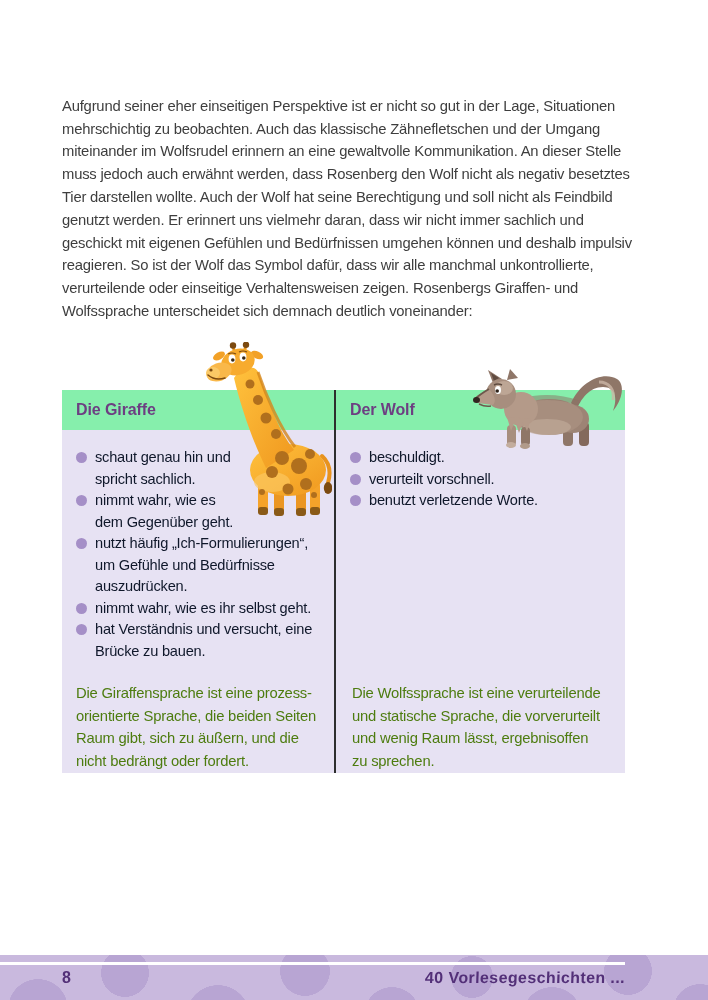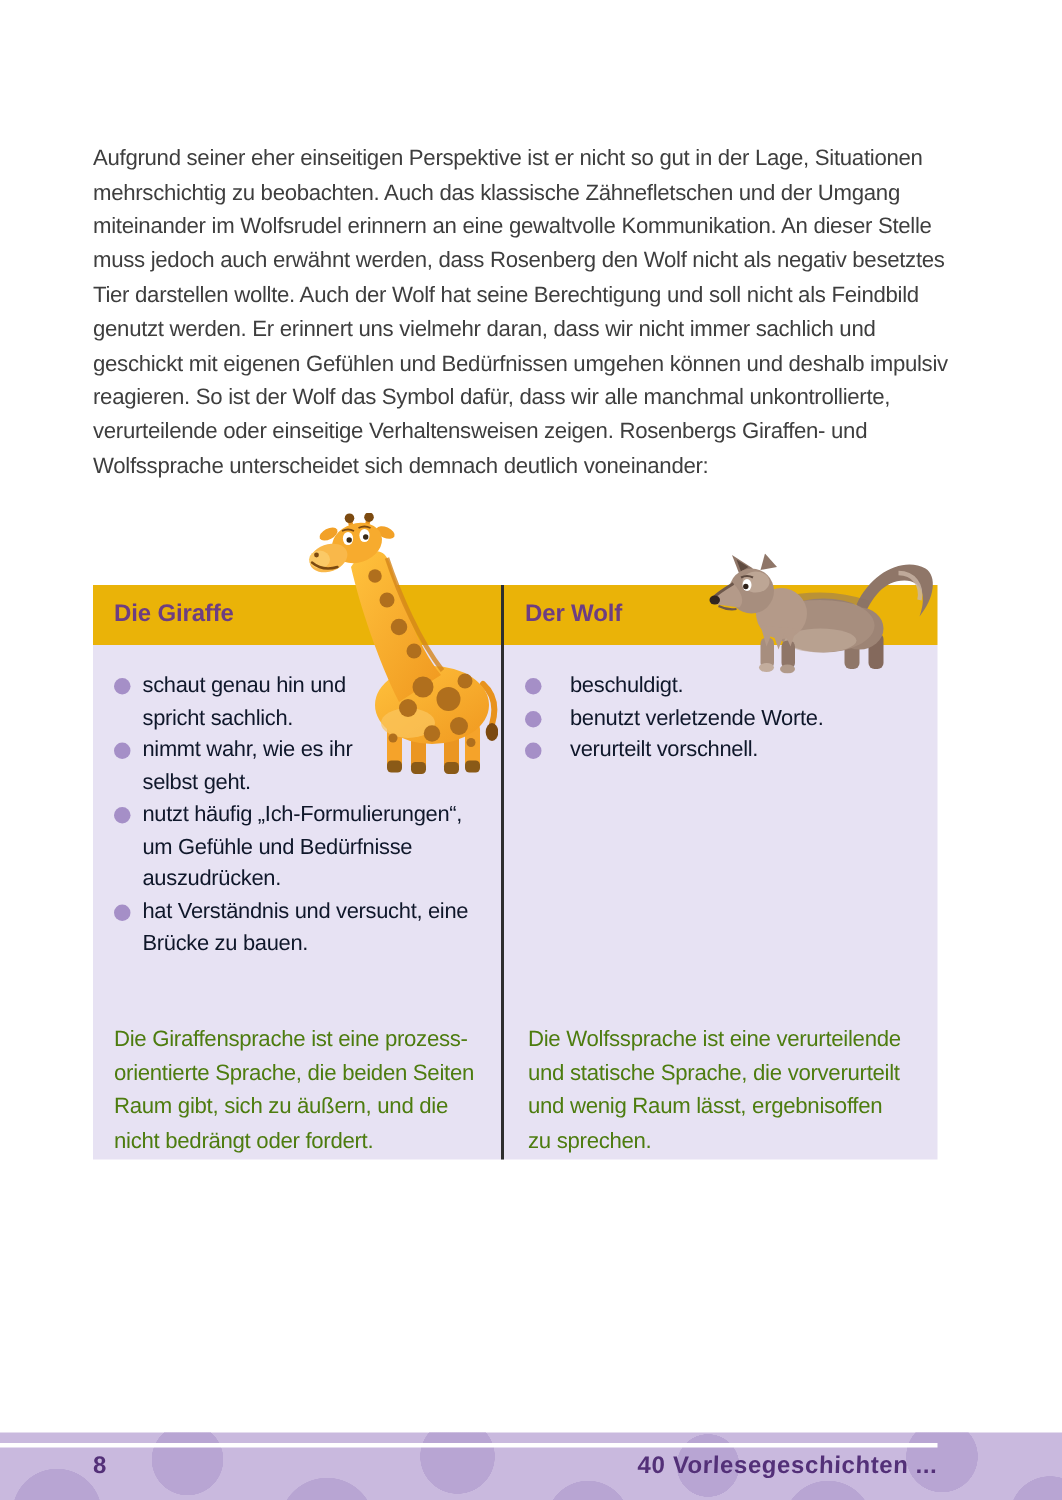--- a/index.html
+++ b/index.html
@@ -15,41 +15,41 @@
 
   
   .intro{
     position:absolute;left:62px;top:80px;width:578px;
     font-size:14.8px;line-height:22.8px;letter-spacing:-0.2px;
     color:#3e3e3e;hyphens:manual;
   }
 
   
   .cmp-table{position:absolute;left:62px;top:390px;width:563px;height:383px;}
-  .cmp-head{position:absolute;left:0;top:0;width:563px;height:40px;background:#eab308;display:flex;}
+  .cmp-head{position:absolute;left:0;top:0;width:563px;height:40px;background:#86efac;display:flex;}
   .cmp-head .th{
     font-weight:bold;font-size:16px;color:#6d3e82;line-height:40px;letter-spacing:-0.1px;
   }
   .th-left{width:272px;padding-left:14px;box-sizing:border-box;}
   .th-right{padding-left:16px;}
   .cmp-body{position:absolute;left:0;top:40px;width:563px;height:343px;background:#e7e2f3;}
   .col-divider{position:absolute;left:272px;top:0;width:2px;height:383px;background:#2e2e2e;z-index:2;}
 
   .cell{position:absolute;top:40px;box-sizing:border-box;}
   .cell-left{left:0;width:272px;}
   .cell-right{left:274px;width:289px;}
   ul.bullets{list-style:none;margin:0;padding:17px 4px 0 14px;}
   ul.bullets li{
     display:flex;gap:8px;align-items:flex-start;
     font-size:14.6px;line-height:21.5px;letter-spacing:-0.2px;color:#0f172a;
   }
   .dot{flex:0 0 11px;width:11px;height:11px;border-radius:50%;background:#a58fc7;margin-top:5px;}
   .bt{display:inline-block;}
   .cell-left .bt{max-width:236px;}
-  .cell-right .bt{max-width:238px;margin-left:11px;}
+  .cell-right .bt{max-width:238px;}
   
   .cell-left li:nth-child(1) .bt,
   .cell-left li:nth-child(2) .bt{max-width:142px;}
 
   .summary{
     position:absolute;font-size:14.8px;line-height:22.5px;letter-spacing:-0.2px;
     color:#4d7c0f;hyphens:manual;margin:0;z-index:1;
   }
   .summary-left{left:14px;top:292px;width:252px;}
   .summary-right{left:290px;top:292px;width:252px;}
@@ -101,45 +101,49 @@
     <div class="col-divider"></div>
 
     <div class="cell cell-left">
       <ul class="bullets">
           <li>
             <span class="dot"></span>
             <span class="bt">schaut genau hin und spricht sachlich.</span>
           </li>
           <li>
             <span class="dot"></span>
+            <span class="bt">nimmt wahr, wie es dem Gegenüber geht.</span>
+          </li>
+          <li>
+            <span class="dot"></span>
+            <span class="bt">nutzt häufig „Ich-Formulierungen“, um Gefühle und Bedürfnisse auszudrücken.</span>
+          </li>
+          <li>
+            <span class="dot"></span>
             <span class="bt">nimmt wahr, wie es ihr selbst geht.</span>
-          </li>
-          <li>
-            <span class="dot"></span>
-            <span class="bt">nutzt häufig „Ich-Formulierungen“, um Gefühle und Bedürfnisse auszudrücken.</span>
           </li>
           <li>
             <span class="dot"></span>
             <span class="bt">hat Verständnis und versucht, eine Brücke zu bauen.</span>
           </li>
         </ul>
     </div>
     <div class="cell cell-right">
       <ul class="bullets">
           <li>
             <span class="dot"></span>
             <span class="bt">beschuldigt.</span>
           </li>
           <li>
             <span class="dot"></span>
+            <span class="bt">verurteilt vorschnell.</span>
+          </li>
+          <li>
+            <span class="dot"></span>
             <span class="bt">benutzt verletzende Worte.</span>
-          </li>
-          <li>
-            <span class="dot"></span>
-            <span class="bt">verurteilt vorschnell.</span>
           </li>
         </ul>
     </div>
 
     <p class="summary summary-left">Die Giraffensprache ist eine prozess­orientierte Sprache, die beiden Seiten Raum gibt, sich zu äußern, und die nicht bedrängt oder fordert.</p>
     <p class="summary summary-right">Die Wolfssprache ist eine verurteilen­de und statische Sprache, die vor­verurteilt und wenig Raum lässt, ergebnisoffen zu sprechen.</p>
   </div>
 
   <svg class="illu illu-giraffe" viewBox="0 0 130 177" xmlns="http://www.w3.org/2000/svg" aria-hidden="true">
     <defs>

